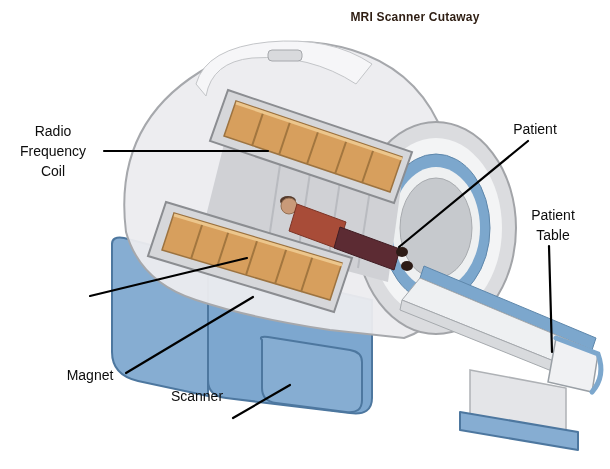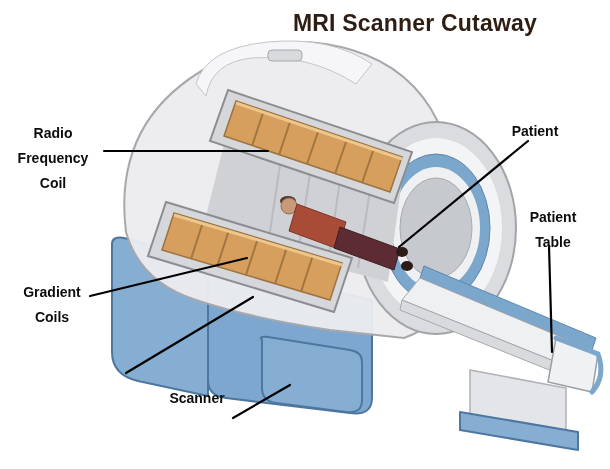--- a/index.html
+++ b/index.html
@@ -3,24 +3,24 @@
 <meta charset="utf-8">
 <style>
   html,body{margin:0;padding:0;background:#fff;}
   #stage{
     position:relative;width:610px;height:469px;background:#ffffff;overflow:hidden;
     font-family:"Liberation Sans",sans-serif;
   }
   #stage svg{position:absolute;left:0;top:0;}
   .title{
     position:absolute;left:285px;top:10px;width:260px;text-align:center;
-    font-size:23px;font-weight:bold;color:#2e1d12;letter-spacing:.2px;
+    font-size:12px;font-weight:bold;color:#2e1d12;letter-spacing:.2px;
   }
   .lbl{
-    position:absolute;font-weight:bold;font-size:14px;line-height:25px;
+    position:absolute;font-weight:normal;font-size:14px;line-height:20px;
     color:#0c0c0c;text-align:center;white-space:pre-line;
   }
   .lbl-rf{left:0;top:121px;width:106px;}
   .lbl-patient{left:496px;top:119px;width:78px;}
   .lbl-table{left:514px;top:205px;width:78px;}
   .lbl-gradient{left:4px;top:280px;width:96px;}
   .lbl-magnet{left:48px;top:365px;width:84px;}
   .lbl-scanner{left:154px;top:386px;width:86px;}
 </style>
 </head>
@@ -102,16 +102,15 @@
   </svg>
 
   <div class="title">MRI Scanner Cutaway</div>
 
   <div class="lbl lbl-rf">Radio
 Frequency
 Coil</div>
   <div class="lbl lbl-patient">Patient</div>
   <div class="lbl lbl-table">Patient
 Table</div>
-  <div class="lbl lbl-gradient">Gradient
-Coils</div>
+  <div class="lbl lbl-magnet">Magnet</div>
   <div class="lbl lbl-scanner">Scanner</div>
 </div>
 
 </body></html>

